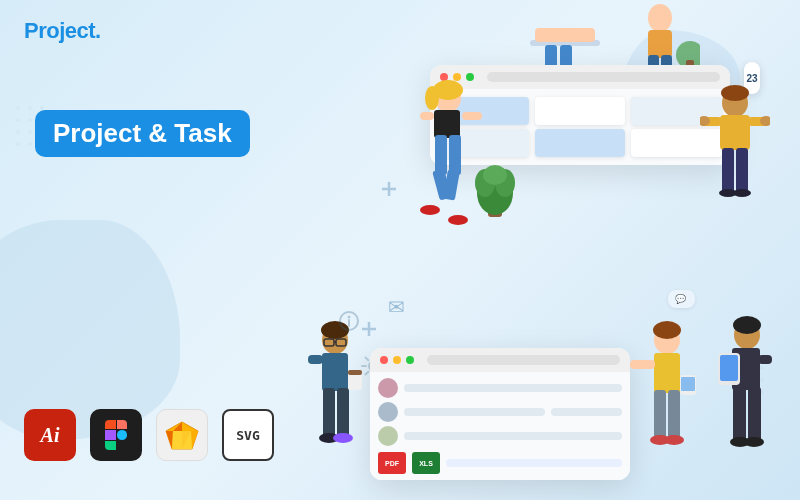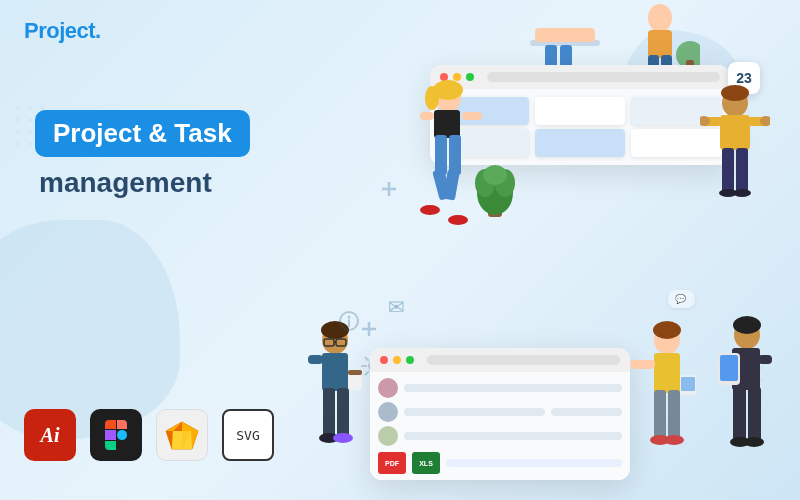--- a/index.html
+++ b/index.html
@@ -91,21 +91,21 @@
       align-items: center;
     }
     .tool-icon {
       width: 52px;
       height: 52px;
       border-radius: 10px;
       display: flex;
       align-items: center;
       justify-content: center;
       font-size: 15px;
-      font-weight: 400;
+      font-weight: 700;
     }
     .tool-ai {
       background: #c8230e;
       color: white;
       font-style: italic;
       font-size: 20px;
       font-weight: 900;
       font-family: Georgia, serif;
     }
     .tool-figma {
@@ -182,26 +182,26 @@
     .kanban-card.blue { background: #c8dff8; }
     .kanban-card.light { background: #e8f0f8; }
 
     
     .cal-badge {
       position: absolute;
       top: 40px;
       right: 80px;
       background: white;
       border-radius: 8px;
-      width: 32px;
+      width: 16px;
       height: 32px;
       display: flex;
       align-items: center;
       justify-content: center;
-      font-size: 14px;
+      font-size: 10px;
       font-weight: 700;
       color: #2a4a6b;
       box-shadow: 0 2px 8px rgba(0,0,0,0.15);
     }
     .browser-content-2 {
       padding: 6px 8px;
       background: #f8fafc;
       display: flex;
       flex-direction: column;
       gap: 4px;
@@ -302,21 +302,21 @@
   <path d="M10 2v12M4 10l6 8 6-8" stroke="#336688" stroke-width="2" stroke-linecap="round" stroke-linejoin="round"></path>
 </svg>
 
 <header class="header">
   <div class="logo">Project.</div>
 </header>
 
 <section class="title-section">
   <div class="title-badge">Project &amp; Task</div>
   <div class="title-sub">
-    <span>management</span><br>
+    <br>
   </div>
 </section>
 
 <div class="tools-row">
 
   <div class="tool-icon tool-ai">
     <span>Ai</span>
   </div>
 
   <div class="tool-icon tool-figma">

